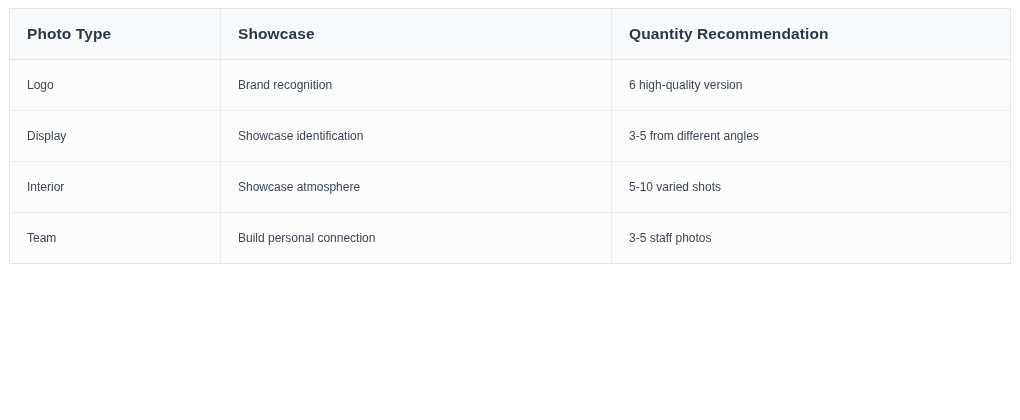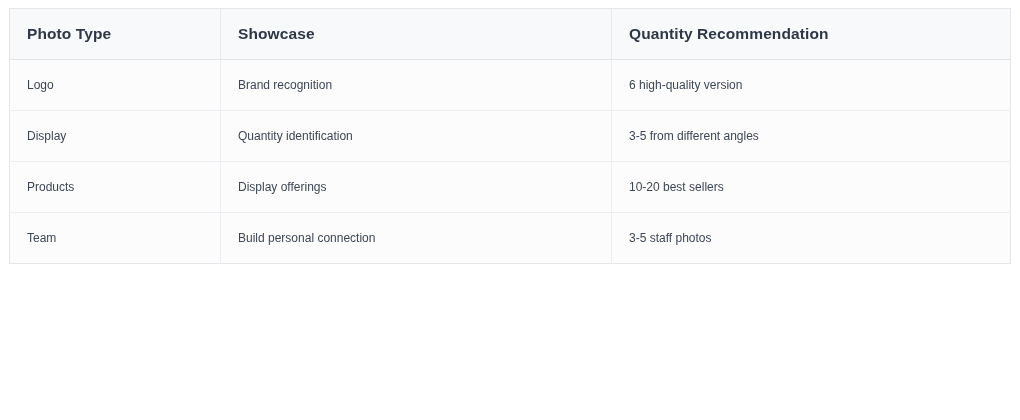--- a/index.html
+++ b/index.html
@@ -90,27 +90,27 @@
       </tr>
     </thead>
     <tbody>
       <tr>
         <td>Logo</td>
         <td>Brand recognition</td>
         <td>6 high-quality version</td>
       </tr>
       <tr>
         <td>Display</td>
-        <td>Quantity identification</td>
+        <td>Showcase identification</td>
         <td>3-5 from different angles</td>
       </tr>
       <tr>
-        <td>Products</td>
-        <td>Display offerings</td>
-        <td>10-20 best sellers</td>
+        <td>Interior</td>
+        <td>Showcase atmosphere</td>
+        <td>5-10 varied shots</td>
       </tr>
       <tr>
         <td>Team</td>
         <td>Build personal connection</td>
         <td>3-5 staff photos</td>
       </tr>
     </tbody>
   </table>
 </div>
 

